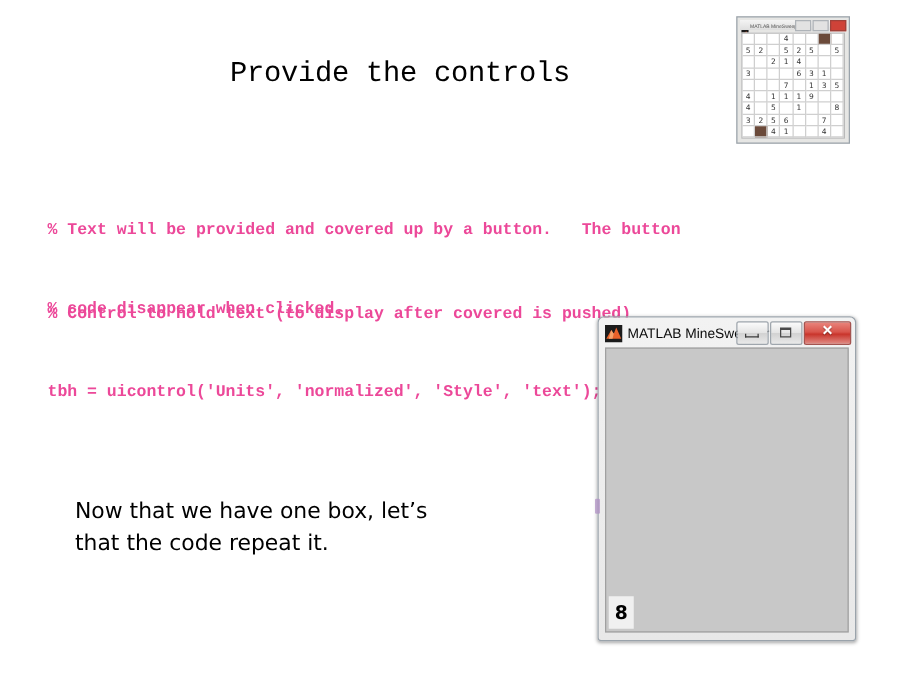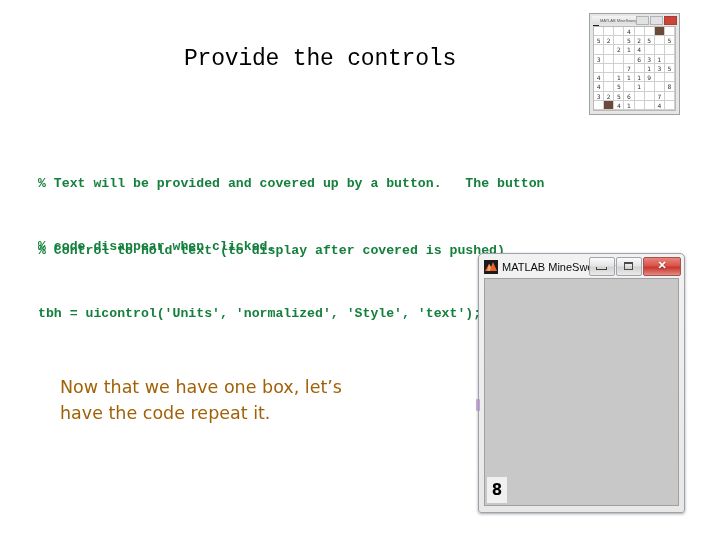--- a/index.html
+++ b/index.html
@@ -30,38 +30,38 @@
     white-space: nowrap;
     margin-left: 40px;
   }
 
   
   .code-block {
     position: absolute;
     font-family: "Liberation Mono", "DejaVu Sans Mono", monospace;
     font-size: 13.2px;
     font-weight: bold;
-    color: #15803d;
+    color: #ec4899;
     line-height: 21px;
     white-space: pre;
     letter-spacing: 0px;
   }
   #code-comment-block { left: 38px; top: 131px; }
   #code-main-block    { left: 38px; top: 198px; }
   .code-line { white-space: pre; }
 
   
   #caption {
     position: absolute;
     left: 60px;
-    top: 374px;
+    top: 396px;
     width: 330px;
     font-family: "DejaVu Sans", sans-serif;
     font-size: 17.5px;
-    color: #a16207;
+    color: #000000;
     line-height: 26px;
   }
   .caption-line { white-space: nowrap; }
 
   
   #minesweeper-window {
     position: absolute;
     left: 478px;
     top: 253px;
     width: 207px;
@@ -261,21 +261,21 @@
   <div class="code-line">% code disappear when clicked.</div>
 </div>
 
 <div id="code-main-block" class="code-block">
   <div class="code-line">% Control to hold text (to display after covered is pushed)</div>
   <div class="code-line">tbh = uicontrol('Units', 'normalized', 'Style', 'text');</div>
 </div>
 
 <div id="caption">
   <div class="caption-line">Now that we have one box, let’s</div>
-  <div class="caption-line">have the code repeat it.</div>
+  <div class="caption-line">that the code repeat it.</div>
 </div>
 
 <div id="minesweeper-window">
 
   <div id="window-left-artifact"></div>
 
   <div id="window-titlebar">
     <span id="matlab-logo-icon">
       <svg width="14" height="14" viewBox="0 0 14 14">
         <rect x="0" y="0" width="14" height="14" fill="#1b1b1b"></rect>

